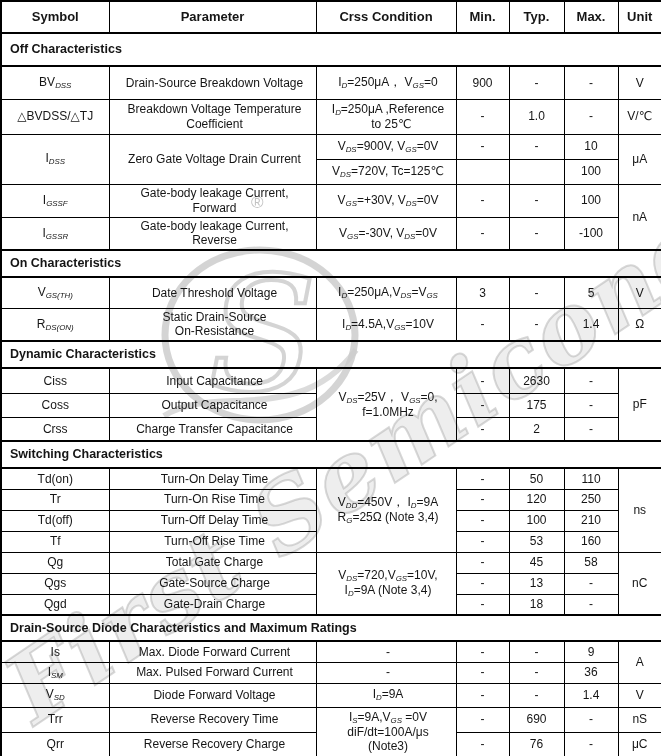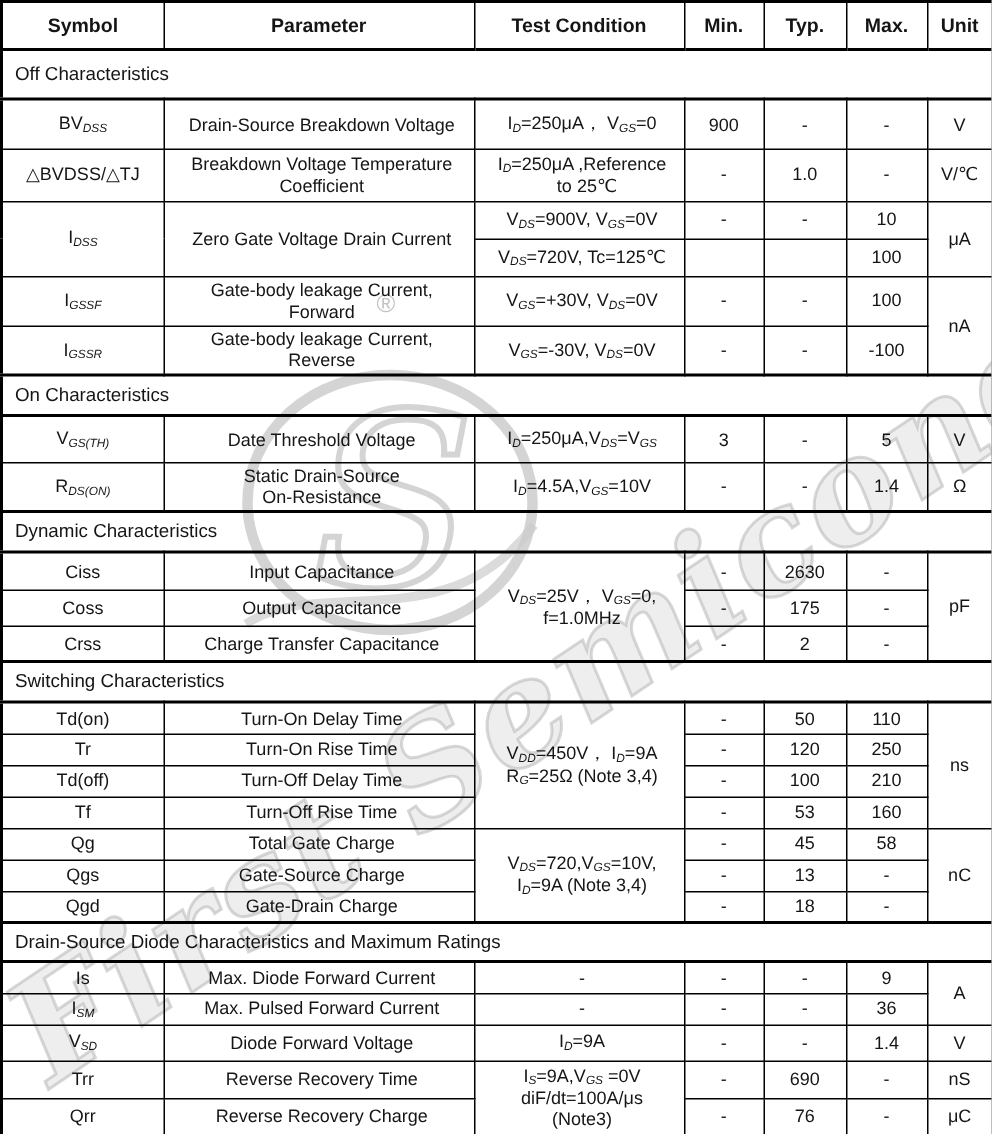--- a/index.html
+++ b/index.html
@@ -34,21 +34,21 @@
   .sheet td,.sheet th{
     border:1px solid #000;
     font-size:12px;line-height:1.18;
     padding:0 3px;vertical-align:middle;text-align:center;
     background:transparent;overflow:hidden;
   }
   .sheet th{font-size:13px;font-weight:bold;border-bottom:2px solid #000;}
   .sheet td.param,.sheet td.test{text-align:center;padding-left:7px;}
   .sheet tr.section td{
     border-top:2px solid #000;border-bottom:2px solid #000;
-    font-weight:normal;text-align:left;padding-left:8px;font-size:12.5px;
+    font-weight:bold;text-align:left;padding-left:8px;font-size:12.5px;
   }
   sub{font-size:0.66em;vertical-align:-0.22em;letter-spacing:0;font-style:italic;}
 </style>
 </head>
 <body>
 
 <div class="wm-layer">
   <div class="wm-text">First Semiconductor</div>
   <svg class="wm-logo" width="204" height="196" viewBox="0 0 204 196">
     <ellipse cx="102" cy="97" rx="95" ry="85" fill="none" stroke="#c9c9c9" stroke-width="7" opacity="0.8"></ellipse>
@@ -66,21 +66,21 @@
     <col style="width:53px">
       <col style="width:55px">
       <col style="width:54px">
       <col style="width:44px">
   </colgroup>
 
   <tbody>
       <tr style="height:32px">
     <th>Symbol</th>
     <th>Parameter</th>
-    <th>Test Condition</th>
+    <th>Crss Condition</th>
     <th>Min.</th>
     <th>Typ.</th>
     <th>Max.</th>
     <th>Unit</th>
   </tr>
 
   <tr class="section" style="height:33px">
     <td colspan="7">Off Characteristics</td>
   </tr>
 

